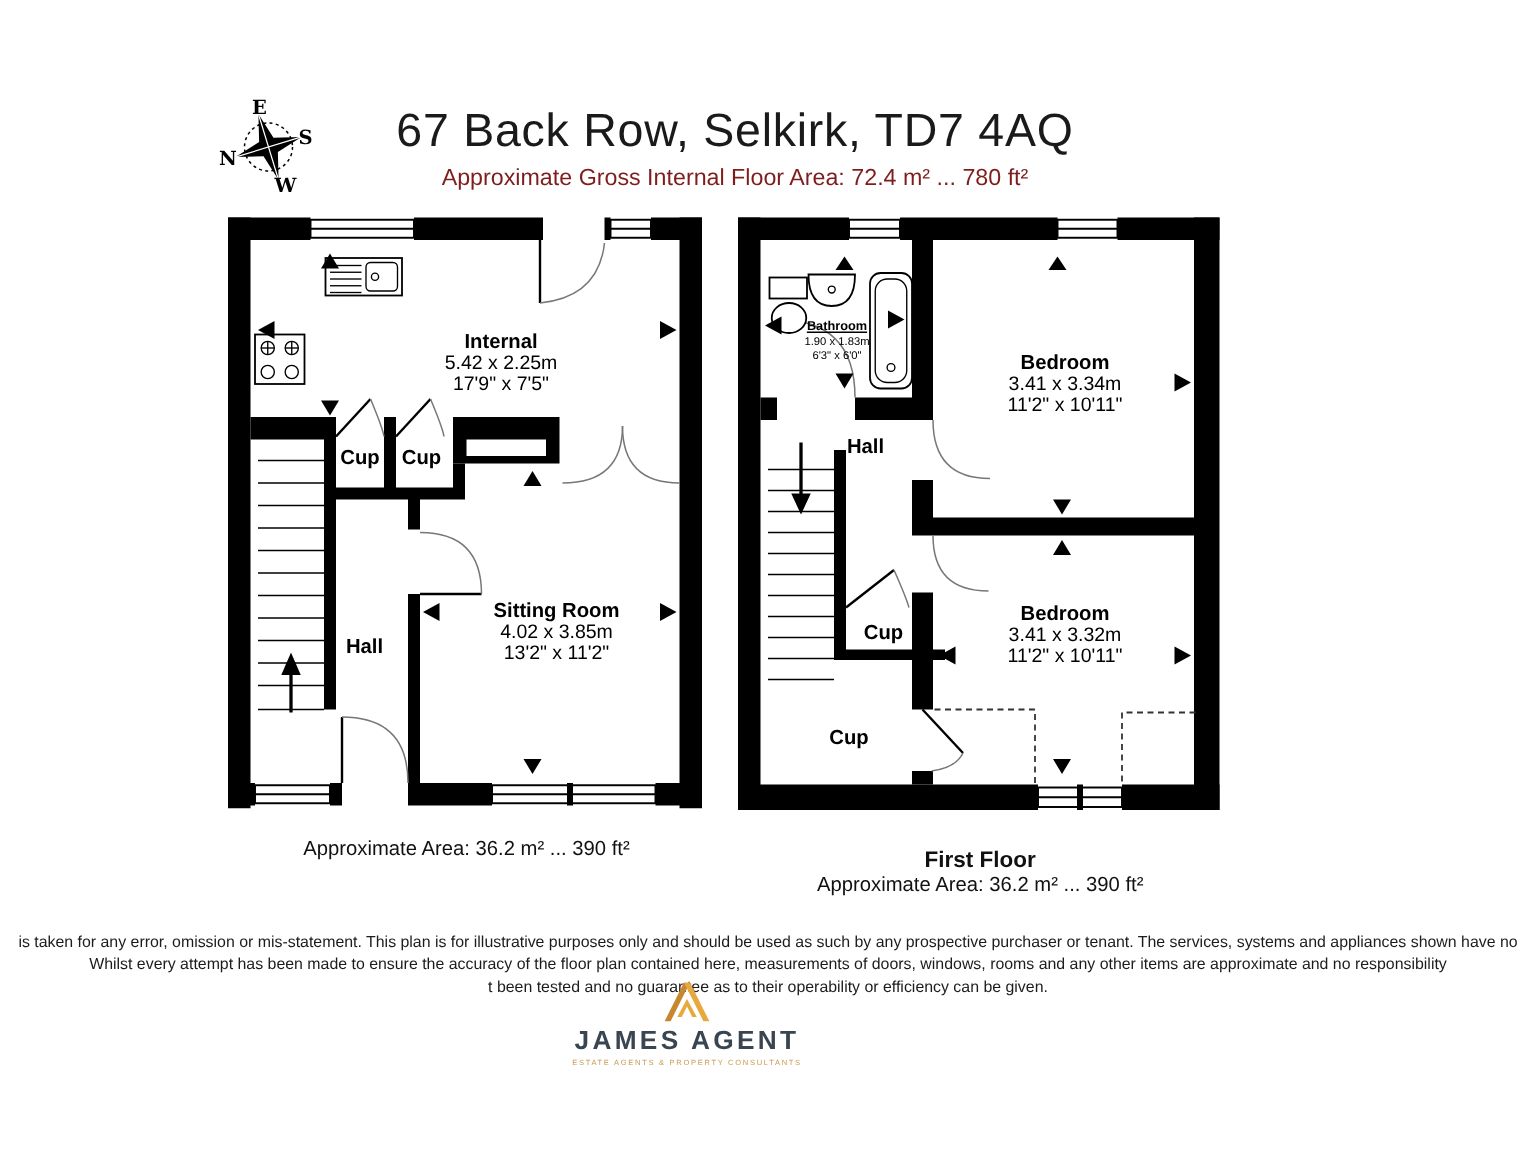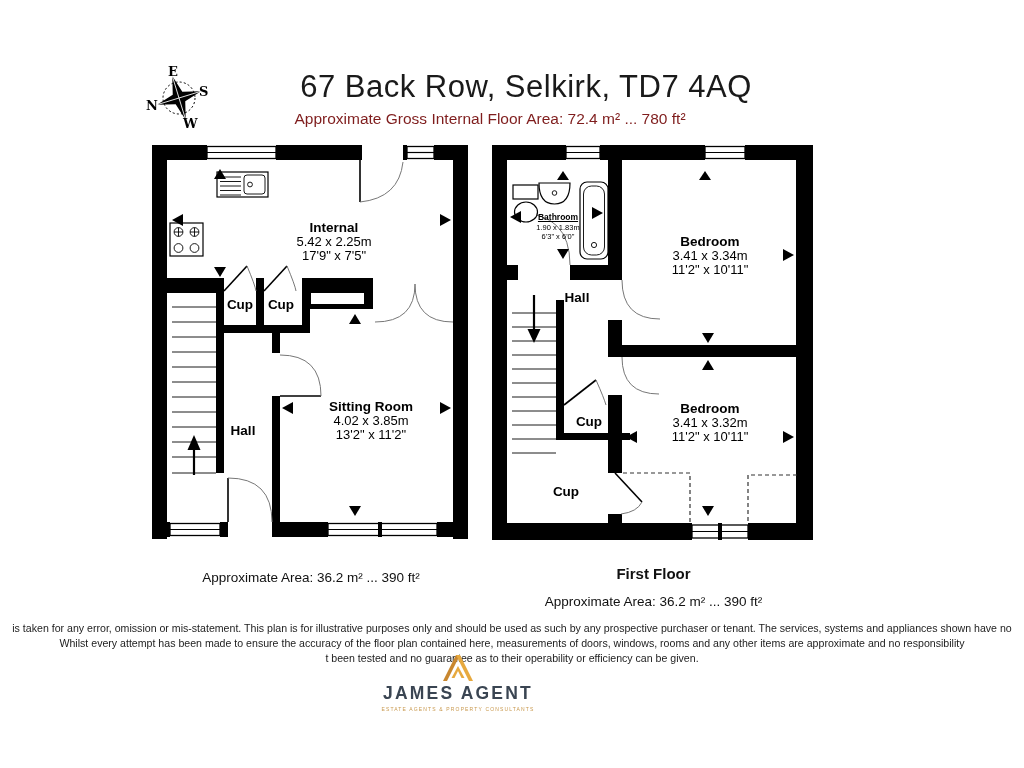--- a/index.html
+++ b/index.html
@@ -1,31 +1,31 @@
 <!DOCTYPE html>
 <html><head>
 <meta charset="utf-8">
 <style>
   html,body{margin:0;padding:0;background:#fff;}
   .sheet{position:relative;width:1024px;height:768px;background:#ffffff;overflow:hidden;
          font-family:"Liberation Sans", sans-serif;color:#111;}
   .title{position:absolute;left:0;top:69px;width:980px;text-align:center;
-         font-size:31px;letter-spacing:.5px;color:#1a1a1a;padding-left:36px;}
+         font-size:31px;letter-spacing:.5px;color:#1a1a1a;}
   .subtitle{position:absolute;left:0;top:110px;width:980px;text-align:center;
          font-size:15.5px;color:#7f1d1d;}
   .plan{position:absolute;}
   .plan svg{position:absolute;left:0;top:0;}
   .room-label{position:absolute;transform:translateX(-50%);text-align:center;
          line-height:14px;font-size:13px;color:#000;white-space:nowrap;}
   .room-label .rname{font-weight:bold;font-size:13.5px;}
   .room-label.small{line-height:9.5px;font-size:7.5px;}
   .room-label.small .rname{font-size:8.5px;text-decoration:underline;}
   .caption{position:absolute;text-align:center;}
   .caption .cap-title{font-weight:bold;font-size:15px;}
-  .caption .cap-area{font-size:13.5px;margin-top:12px;}
+  .caption .cap-area{font-size:13.5px;margin-top:0;}
   .disclaimer{position:absolute;left:0;top:621px;width:1024px;text-align:center;
          font-size:10.6px;line-height:14.8px;color:#1c1c1c;}
   .disclaimer div{white-space:nowrap;}
   .footer{position:absolute;left:0;top:655px;width:916px;text-align:center;}
   .footer .mark{display:block;margin:0 auto;}
   .brand{font-weight:bold;font-size:17.5px;letter-spacing:2.2px;color:#3a4552;margin-top:2px;}
   .tagline{font-size:5px;letter-spacing:1.15px;color:#c9994e;margin-top:2px;}
   .compass{position:absolute;left:138px;top:56px;}
   .compass text{font-family:"DejaVu Serif", serif;font-weight:bold;font-size:13px;fill:#000;}
   

